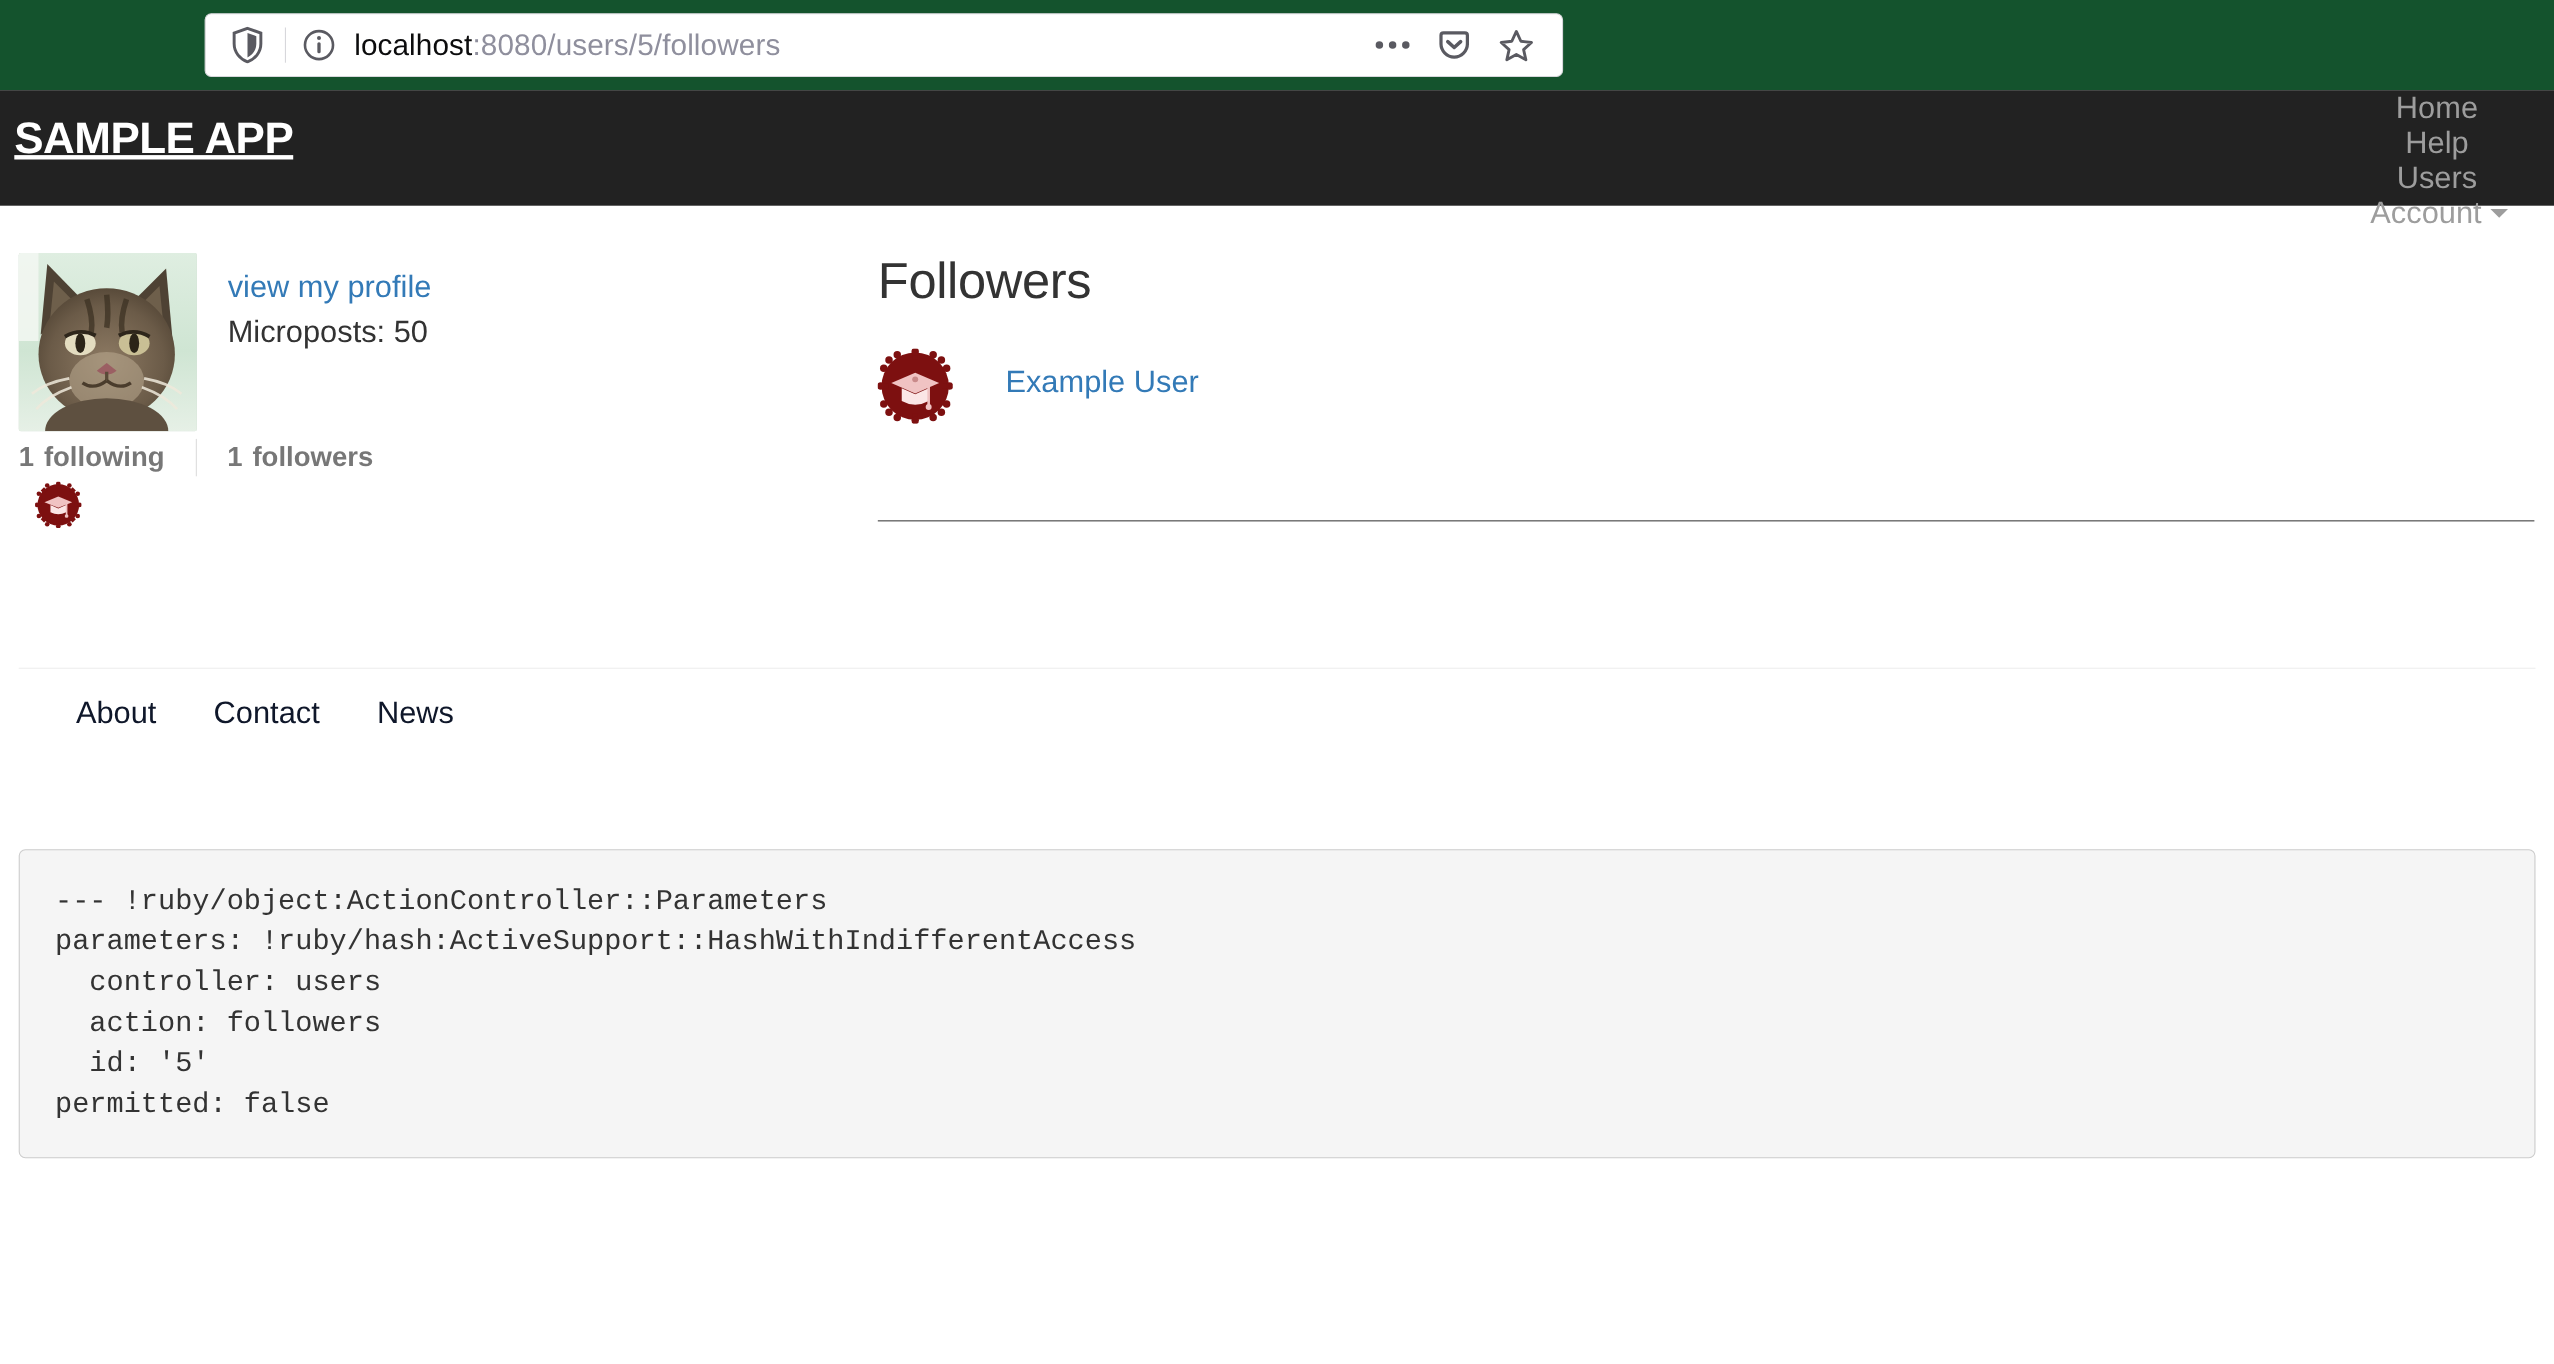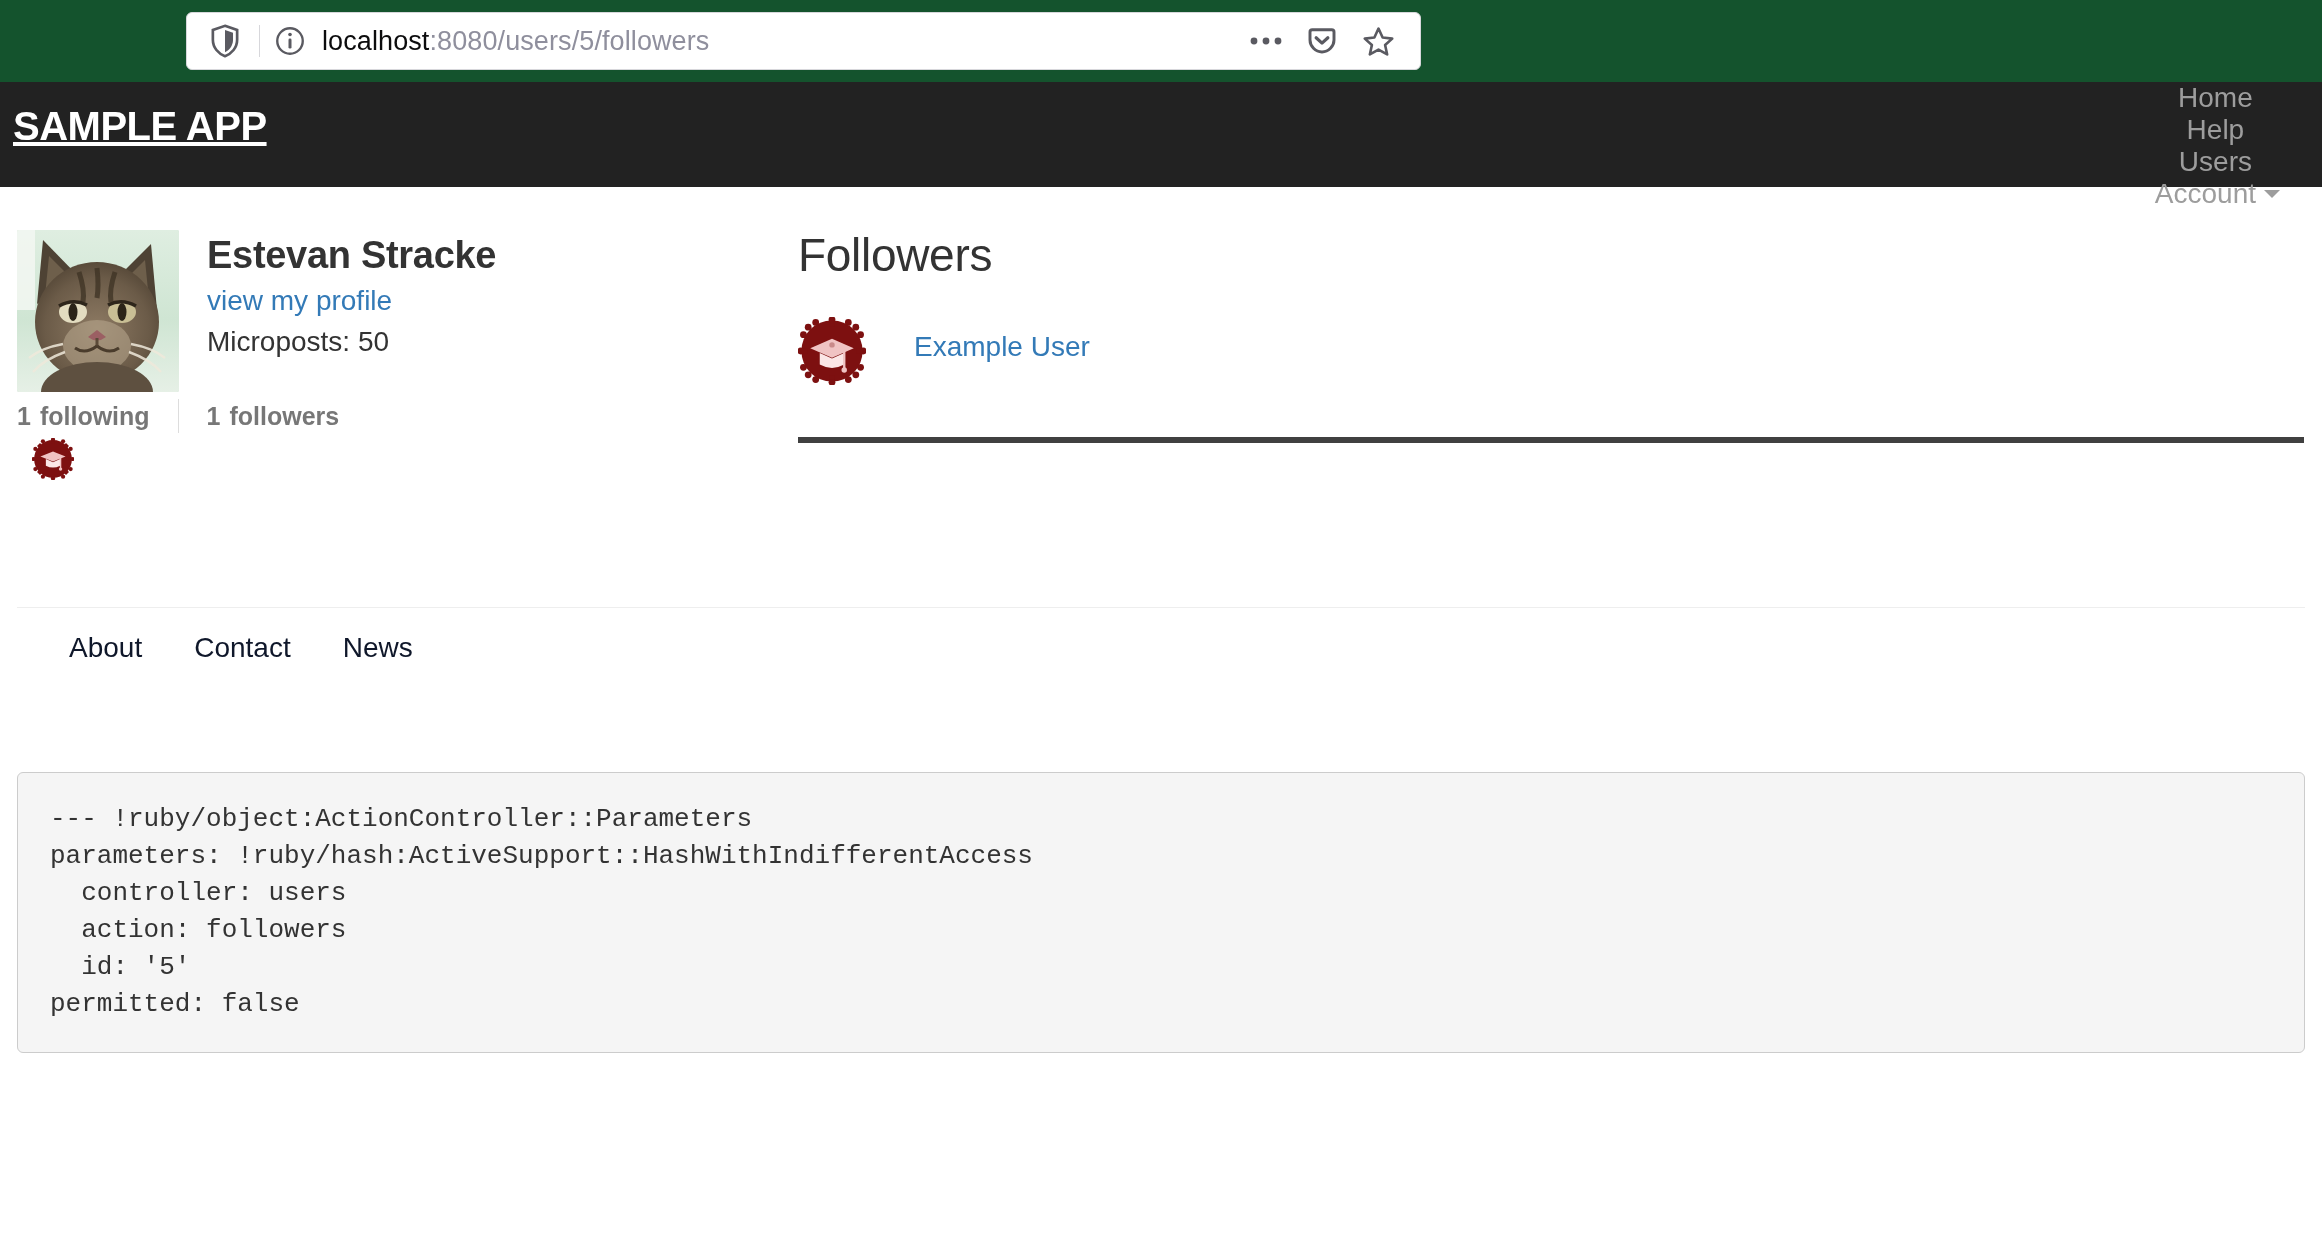--- a/index.html
+++ b/index.html
@@ -129,22 +129,22 @@
   
   #followers-column { position:absolute; left:798px; top:0; width:1506px; }
   #followers-heading {
     margin:0; padding-top:43px;
     font-size:46px; font-weight:normal; color:#333333;
     line-height:1.1; letter-spacing:-0.3px;
   }
   #followers-list { list-style:none; margin:0; padding:0; margin-top:36px; }
   #followers-list li {
     display:flex; align-items:flex-start;
-    border-bottom:6px solid #404040;
-    padding-bottom:52px;
+    border-bottom:1px solid #404040;
+    padding-bottom:88px;
   }
   .follower-gravatar { width:68px; height:68px; flex:0 0 auto; }
   .follower-name {
     font-size:28px; color:#337ab7; text-decoration:none;
     margin-left:48px; padding-top:14px;
     white-space:nowrap;
   }
 
   
   #footer {
@@ -291,21 +291,20 @@
           <path d="M46 114 q-22 4 -34 14" stroke="#efe9da" stroke-width="2.4" fill="none" opacity="0.85"></path>
           <path d="M48 122 q-22 8 -32 20" stroke="#efe9da" stroke-width="2.4" fill="none" opacity="0.85"></path>
           <path d="M114 114 q22 4 34 14" stroke="#efe9da" stroke-width="2.4" fill="none" opacity="0.85"></path>
           <path d="M112 122 q22 8 32 20" stroke="#efe9da" stroke-width="2.4" fill="none" opacity="0.85"></path>
 
           <ellipse cx="80" cy="162" rx="56" ry="30" fill="#5e5040"></ellipse>
         </svg>
       </div>
 
       <div id="user-meta">
-        <h1 id="user-name">Estevan Stracke</h1>
         <a id="view-profile-link" href="#">view my profile</a>
         <div id="micropost-count"><span class="label">Microposts:</span> <span>50</span></div>
       </div>
     </div>
 
     <div id="stats">
       <a class="stat" href="#">
           <span class="num">1</span>
           <span>following</span>
         </a>

